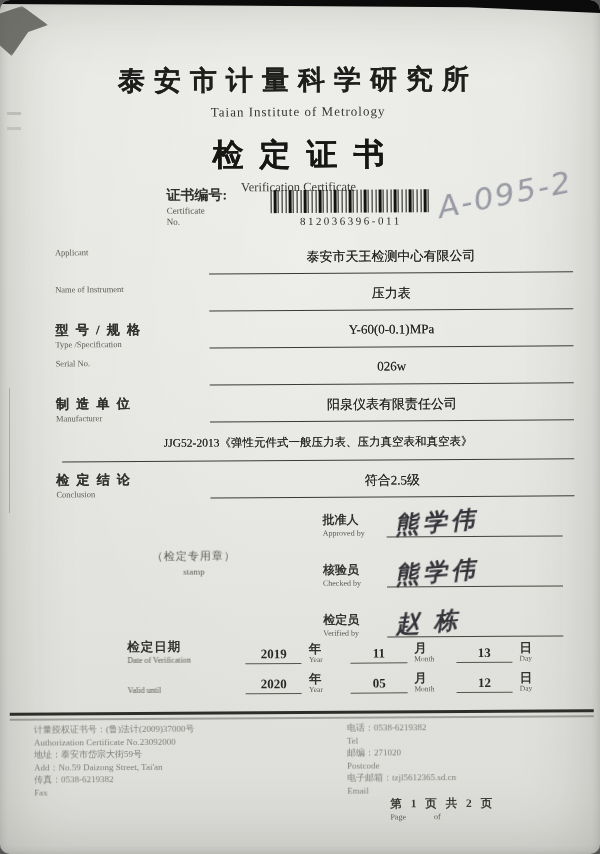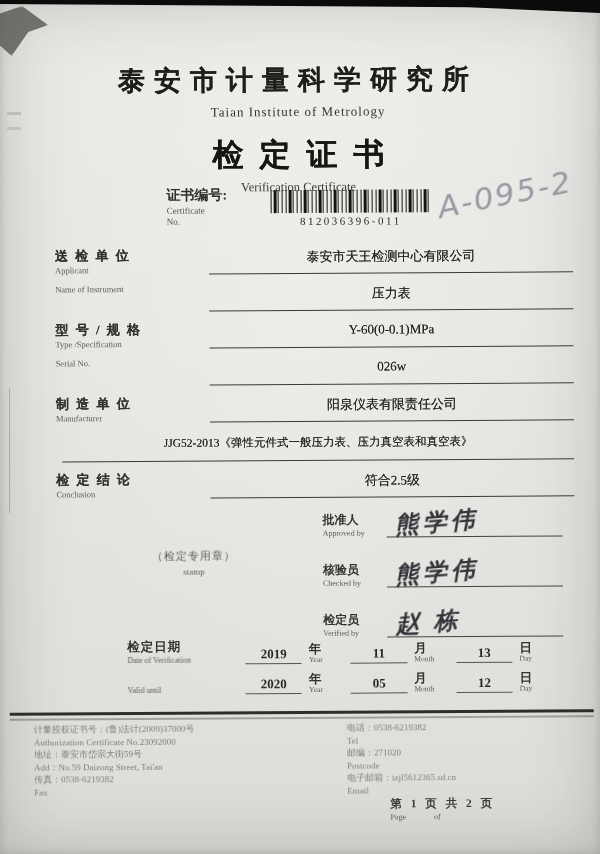--- a/index.html
+++ b/index.html
@@ -7,20 +7,21 @@
     position:relative;
     width:600px;height:854px;
     margin:0 auto;
     overflow:hidden;
     background:
       radial-gradient(ellipse at 50% 30%, rgba(255,255,255,.25), rgba(0,0,0,0) 60%),
       linear-gradient(180deg,#eaeae6 0%,#e6e6e2 45%,#e0e0dc 80%,#dcdcd8 100%);
     box-shadow: inset 0 0 70px rgba(60,60,55,.25), inset 0 0 8px rgba(60,60,55,.2);
     font-family:"Liberation Serif","DejaVu Serif",serif;
     color:#2c2c2a;
+    border-radius:10px;
   }
   
   .edge-top{
     position:absolute;top:0;left:0;width:100%;height:13px;background:#0b0b0b;
     clip-path:polygon(0 0,100% 0,100% 100%,78% 55%,0 30%);
   }
   .corner-smudge{
     position:absolute;left:-4px;top:6px;width:52px;height:50px;background:#56554f;
     clip-path:polygon(0 18%,50% 0,100% 38%,62% 52%,30% 100%,0 72%);
     filter:blur(1.6px);opacity:.8;
@@ -136,21 +137,20 @@
     <div class="barcode-wrap">
       <div class="barcode"></div>
       <div class="barcode-num">812036396-011</div>
     </div>
     <div class="hand-mark">A-095-2</div>
 
     <div class="fields">
 
       <div class="frow">
         <div class="flabel">
-          <div class="cn">送 检 单 位</div>
           <div class="en">Applicant</div>
         </div>
         <div class="fval">泰安市天王检测中心有限公司</div>
       </div>
 
       <div class="frow">
         <div class="flabel">
           <div class="en">Name of Instrument</div>
         </div>
         <div class="fval">压力表</div>

